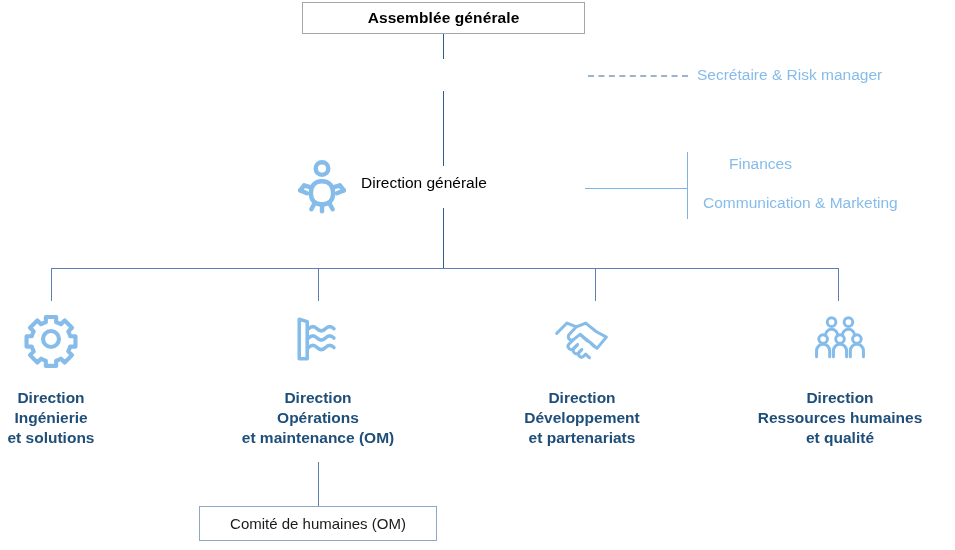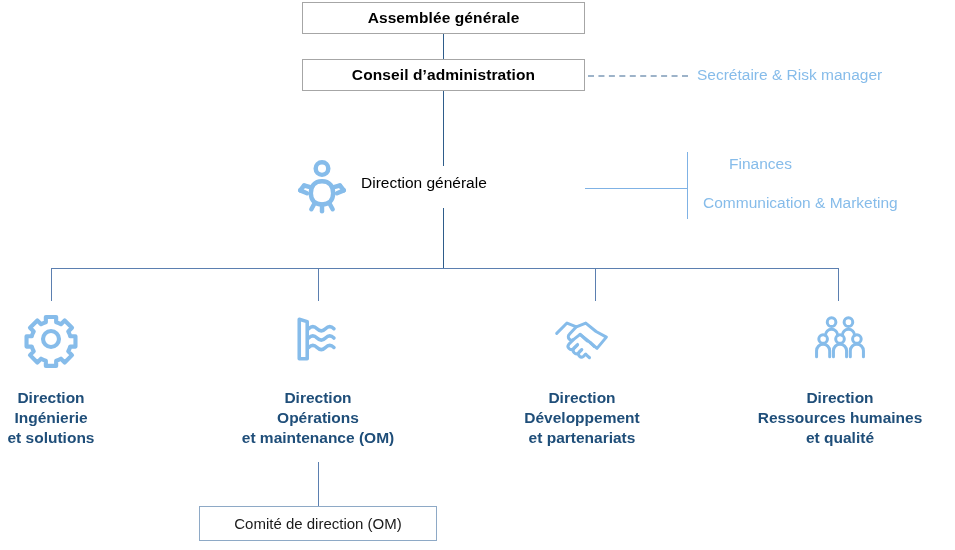--- a/index.html
+++ b/index.html
@@ -105,21 +105,20 @@
 </style>
 </head>
 <body>
 
 <div id="org-chart">
 
   <div class="box box-grey" style="left:302px; top:2px; width:283px; height:32px;">Assemblée générale</div>
 
   <div class="line-v" style="left:443px; top:34px; height:25px;"></div>
 
-  <div class="box box-grey" style="left:302px; top:59px; width:283px; height:32px;">Conseil d’administration</div>
 
   <div class="dashed-h" style="left:588px; top:75px; width:100px;"></div>
 
   <div class="lbl-light" style="left:697px; top:66px;">Secrétaire &amp; Risk manager</div>
 
   <div class="line-v" style="left:443px; top:91px; height:75px;"></div>
   <div class="line-v" style="left:443px; top:208px; height:61px;"></div>
 
   <div class="dg-icon" style="left:291px; top:155px;">
     <svg viewBox="0 0 64 64" width="62" height="62" aria-hidden="true">
@@ -231,15 +230,15 @@
         </g>
       </svg>
     </div>
     <div class="dept-label">Direction
 Ressources humaines
 et qualité</div>
   </div>
 
   <div class="line-v line-mid" style="left:318px; top:462px; height:44px;"></div>
 
-  <div class="box box-blue" style="left:199px; top:506px; width:238px; height:35px;">Comité de direction (OM)</div>
+  <div class="box box-blue" style="left:199px; top:506px; width:238px; height:35px;">Comité de humaines (OM)</div>
 
 </div>
 
 </body></html>

